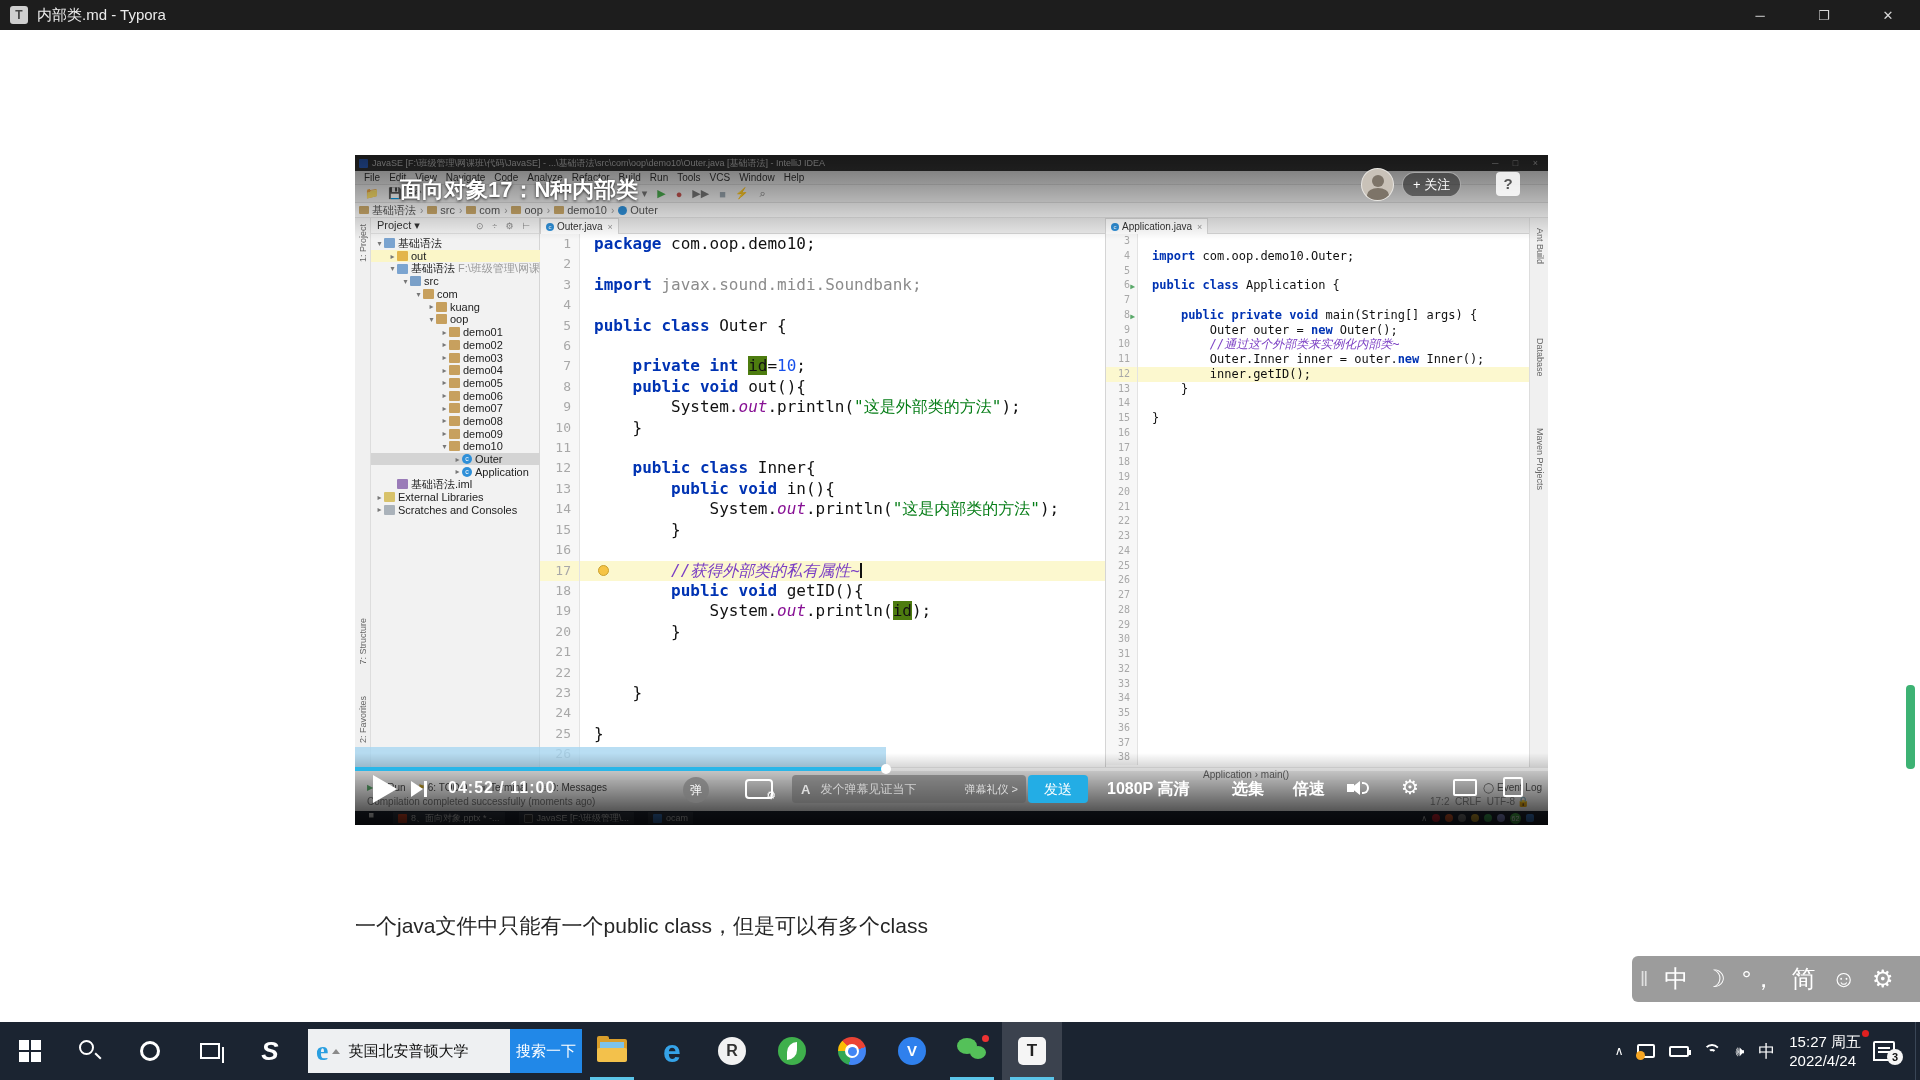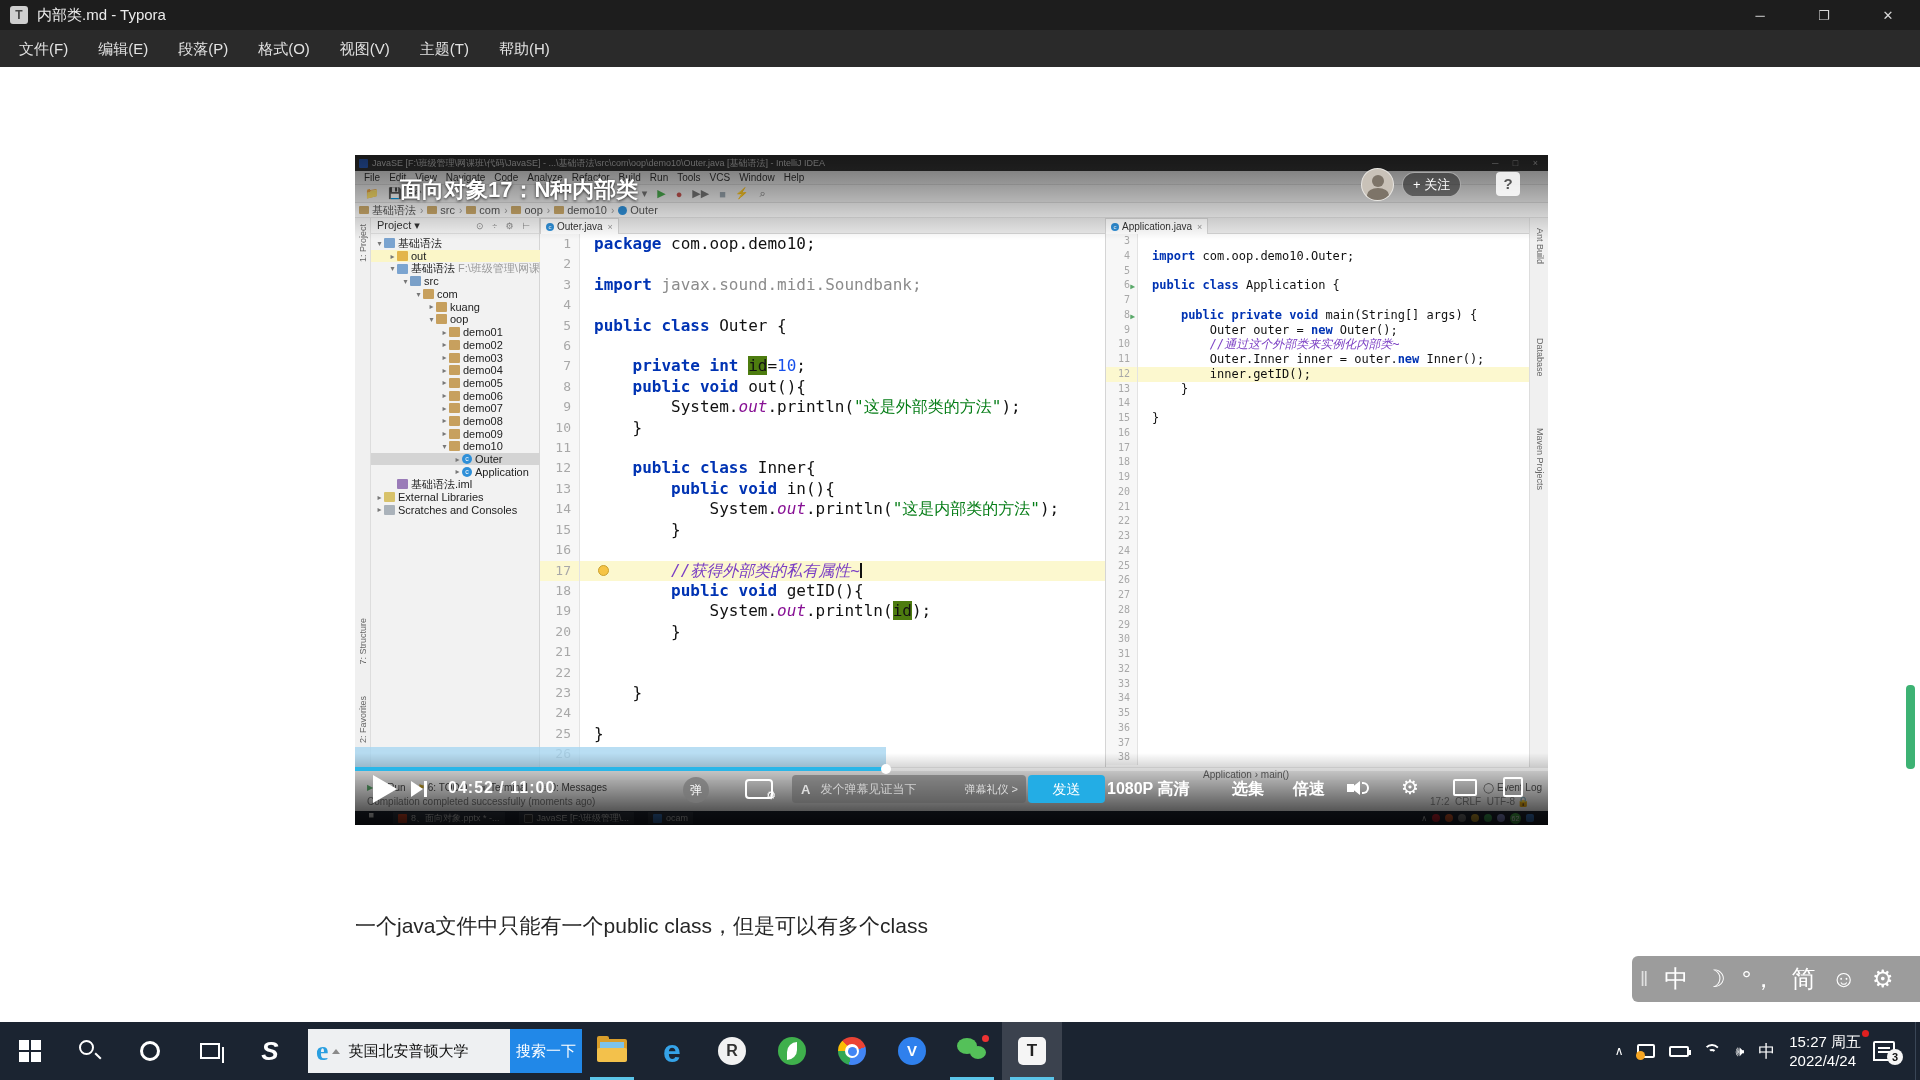--- a/index.html
+++ b/index.html
@@ -151,21 +151,21 @@
   #vtime { left:93px; top:624px; font-size:16px; font-weight:bold; letter-spacing:1px; }
   #dm-toggle { left:328px; top:622px; width:26px; height:26px; border-radius:50%; background:rgba(120,120,120,.8);
                color:#fff; font-size:12px; text-align:center; line-height:26px; }
   #dm-set { left:390px; top:624px; width:28px; height:20px; border:2px solid #fff; border-radius:4px; }
   #dm-set .g { position:absolute; right:-5px; bottom:-5px; font-size:11px; color:#fff; background:transparent; }
   #dm-input { left:437px; top:620px; width:234px; height:28px; background:rgba(90,90,90,.55); border-radius:4px;
               display:flex; align-items:center; }
   #dm-input .A { color:#ddd; font-size:13px; font-weight:bold; margin-left:9px; }
   #dm-input .ph { color:#cfcfcf; font-size:12px; margin-left:10px; }
   #dm-input .eti { color:#ddd; font-size:11px; margin-left:auto; margin-right:8px; }
-  #btn-send { left:673px; top:620px; width:77px; height:28px; background:#23ade5; border-radius:4px; color:#fff;
+  #btn-send { left:673px; top:620px; width:60px; height:28px; background:#23ade5; border-radius:4px; color:#fff;
               font-size:14px; text-align:center; line-height:28px; }
   #q1 { left:752px; top:624px; font-size:16px; font-weight:bold; }
   #q2 { left:877px; top:624px; font-size:16px; font-weight:bold; }
   #q3 { left:938px; top:624px; font-size:16px; font-weight:bold; }
   #vol { left:992px; top:624px; } 
   .spk { position:relative; width:22px; height:18px; }
   .spk .b { position:absolute; left:0; top:5px; width:7px; height:8px; background:#fff; }
   .spk .c { position:absolute; left:4px; top:2px; width:0; height:0; border-right:9px solid #fff;
             border-top:7px solid transparent; border-bottom:7px solid transparent; }
   .spk .w { position:absolute; left:15px; top:3px; width:7px; height:12px; border:2px solid #fff; border-left:none;
@@ -271,29 +271,20 @@
   <div id="titlebar">
     <div id="typora-icon">T</div>
     <div id="typora-title">内部类.md - Typora</div>
     <div class="wctrls">
       <div class="wbtn">─</div>
       <div class="wbtn">❐</div>
       <div class="wbtn">✕</div>
     </div>
   </div>
 
-  <div id="menubar">
-      <div class="tmenu-item">文件(F)</div>
-      <div class="tmenu-item">编辑(E)</div>
-      <div class="tmenu-item">段落(P)</div>
-      <div class="tmenu-item">格式(O)</div>
-      <div class="tmenu-item">视图(V)</div>
-      <div class="tmenu-item">主题(T)</div>
-      <div class="tmenu-item">帮助(H)</div>
-    </div>
 
   <div id="docarea">
 
     <div id="video">
 
       <div id="idea-titlebar">
         <div class="ic"></div>
         <div class="t">JavaSE [F:\班级管理\网课班\代码\JavaSE] - ...\基础语法\src\com\oop\demo10\Outer.java [基础语法] - IntelliJ IDEA</div>
         <div class="idea-wc">─ □ ×</div>
       </div>

